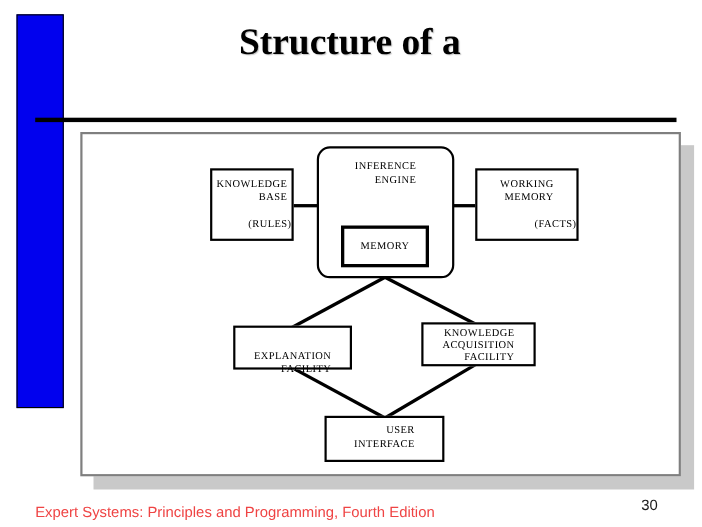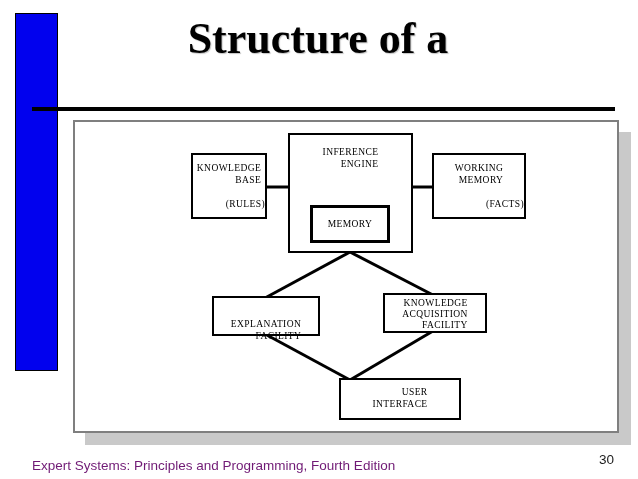--- a/index.html
+++ b/index.html
@@ -22,21 +22,21 @@
     border: 1px solid #000000;
   }
 
   .slide-title {
     position: absolute;
     left: 20px; top: 20px;
     width: 596px;
     text-align: center;
     font-family: "Liberation Serif", serif;
     font-weight: bold;
-    font-size: 44px;
+    font-size: 34px;
     line-height: 38px;
     color: #000000;
     text-shadow: 1px 1px 1px rgba(120,120,120,0.45);
   }
 
   .title-underline {
     position: absolute;
     left: 32px; top: 107px;
     width: 583px; height: 4px;
     background: #000000;
@@ -77,40 +77,40 @@
 
   .node-sublabel {
     position: absolute;
     left: 0; right: 0;
     bottom: 8px;
     text-align: right;
     white-space: pre-line;
   }
 
   .node-knowledge-base     { left: 191px; top: 153px; width: 76px;  height: 66px;  padding-top: 7px; }
-  .node-inference-engine   { left: 288px; top: 133px; width: 125px; height: 120px; padding-top: 11px; }
+  .node-inference-engine   { left: 288px; top: 133px; width: 125px; height: 120px; padding-top: 11px; border-radius: 12px; }
   .node-working-memory     { left: 432px; top: 153px; width: 94px;  height: 66px;  padding-top: 7px; }
   .node-agenda             { left: 310px; top: 205px; width: 80px;  height: 38px;  border-width: 3px;
                              display: flex; align-items: center; justify-content: center; }
   .node-explanation        { left: 212px; top: 296px; width: 108px; height: 40px;  padding-top: 20px; }
   .node-acquisition        { left: 383px; top: 293px; width: 104px; height: 40px;  padding-top: 3px; }
   .node-acquisition .node-label { line-height: 11px; }
-  .node-user-interface     { left: 295px; top: 378px; width: 122px; height: 42px;  padding-top: 6px; margin-left: 44px; }
+  .node-user-interface     { left: 295px; top: 378px; width: 109px; height: 42px;  padding-top: 6px; }
 
   .footer-citation {
     position: absolute;
     left: 32px; top: 458px;
     font-family: "Liberation Sans", sans-serif;
     font-size: 13.5px;
-    color: #701a75;
+    color: #ef4444;
   }
 
   .page-number {
     position: absolute;
-    right: 24px; top: 452px;
+    right: 40px; top: 452px;
     font-family: "Liberation Sans", sans-serif;
     font-size: 13.5px;
     color: #1c1c1c;
   }
 </style>
 </head>
 <body>
 
 <div class="slide">
 

